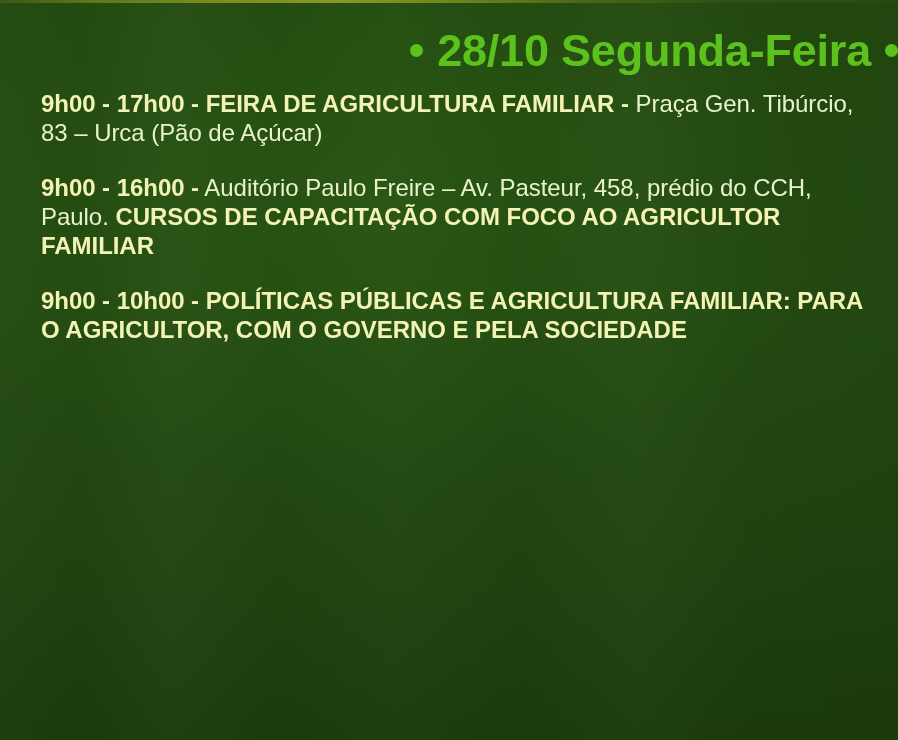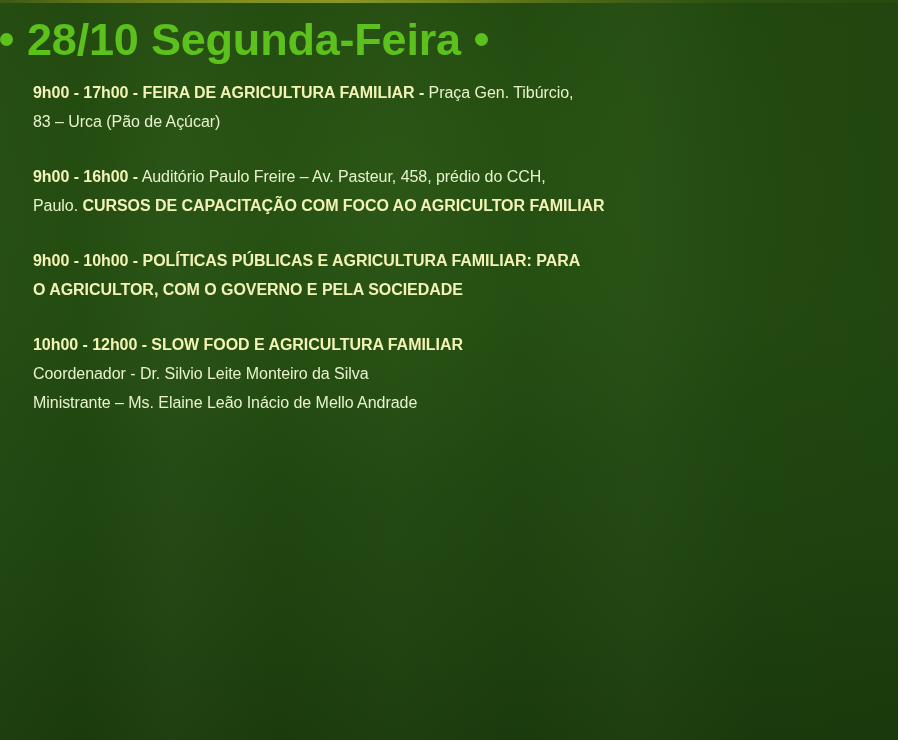--- a/index.html
+++ b/index.html
@@ -45,22 +45,22 @@
     pointer-events: none;
     background: linear-gradient(90deg,
       #3f5a16 0%, #6c7d1c 10%, #8d9a22 26%, #9aa52a 38%,
       #7e8f20 50%, #4e6a18 66%, #2f5412 80%, #284c10 100%);
     opacity: 0.85;
   }
 
   .title-bar {
     position: relative;
     z-index: 2;
-    text-align: left;
-    padding-top: 17px;
+    text-align: right;
+    padding-top: 28px;
   }
   .title {
     display: inline-block;
     color: #5cc01d;
     font-size: 45px;
     font-weight: bold;
     letter-spacing: -0.2px;
     line-height: 1.0;
     white-space: nowrap;
   }
@@ -83,25 +83,26 @@
     padding: 0 30px 0 33px;
     margin-top: 16px;
   }
 
   .block {
     margin-bottom: 26px;
   }
   .block:last-child { margin-bottom: 0; }
 
   .line {
-    font-size: 16px;
+    font-size: 24px;
     line-height: 29px;
     color: #e8f3cc;
     font-weight: normal;
     letter-spacing: -0.05px;
+    margin-left: 8px;
   }
 
   b.hl { font-weight: bold; color: #f3f3b6; }
   span.rg { font-weight: normal; color: #e8f3cc; }
   i.em { font-style: italic; }
 </style>
 </head>
 <body>
 
 <div id="poster">
@@ -118,20 +119,15 @@
         <div class="line"><span class="rg">83 – Urca (Pão de Açúcar)</span></div>
       </div>
       <div class="block">
         <div class="line"><b class="hl">9h00 - 16h00 -</b><span class="rg"> Auditório Paulo Freire – Av. Pasteur, 458, prédio do CCH,</span></div>
         <div class="line"><span class="rg">Paulo. </span><b class="hl">CURSOS DE CAPACITAÇÃO COM FOCO AO AGRICULTOR FAMILIAR</b></div>
       </div>
       <div class="block">
         <div class="line"><b class="hl">9h00 - 10h00 - POLÍTICAS PÚBLICAS E AGRICULTURA FAMILIAR: PARA</b></div>
         <div class="line"><b class="hl">O AGRICULTOR, COM O GOVERNO E PELA SOCIEDADE</b></div>
       </div>
-      <div class="block">
-        <div class="line"><b class="hl">10h00 - 12h00 - SLOW FOOD E AGRICULTURA FAMILIAR</b></div>
-        <div class="line"><span class="rg">Coordenador - Dr. Silvio Leite Monteiro da Silva</span></div>
-        <div class="line"><span class="rg">Ministrante – Ms. Elaine Leão Inácio de Mello Andrade</span></div>
-      </div>
     </div>
 
 </div>
 
 </body></html>

